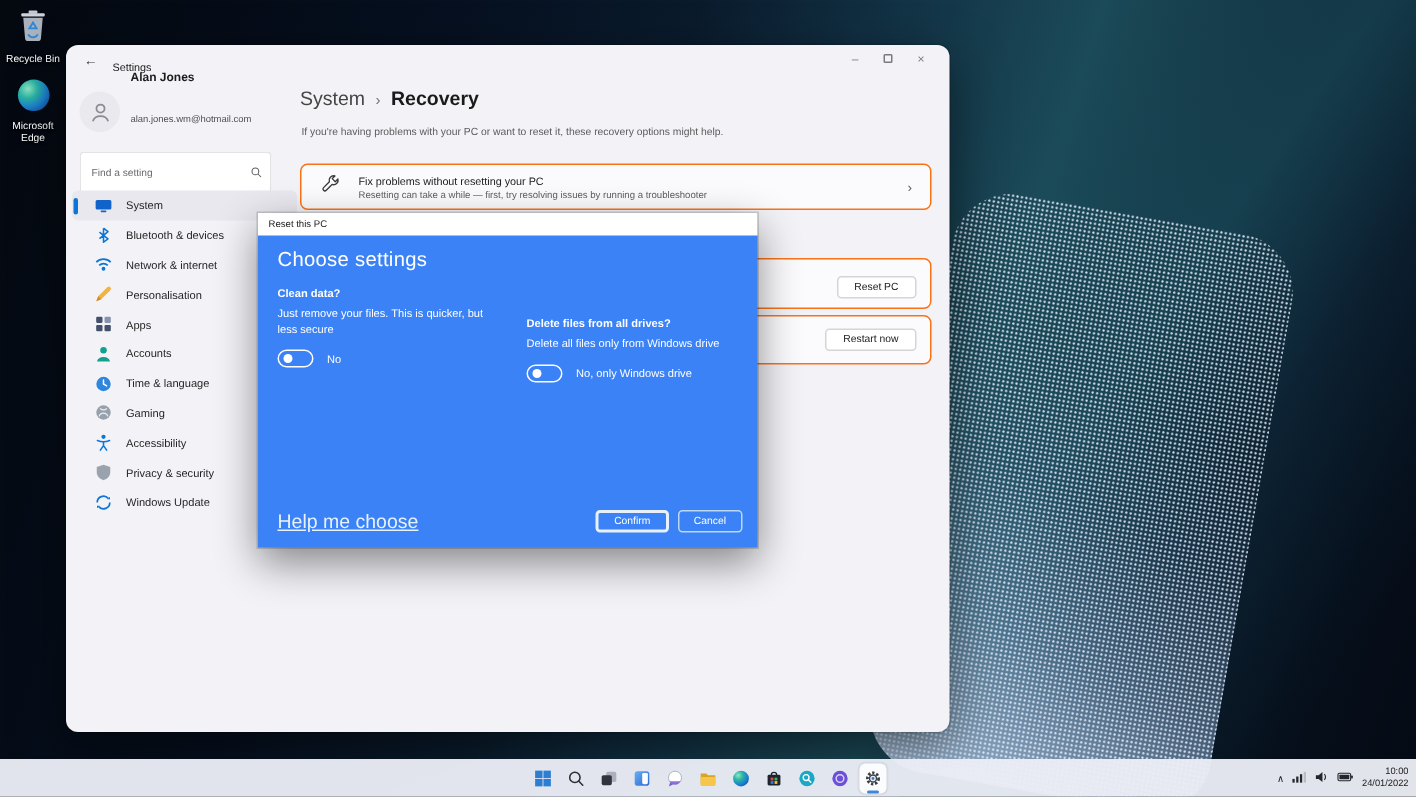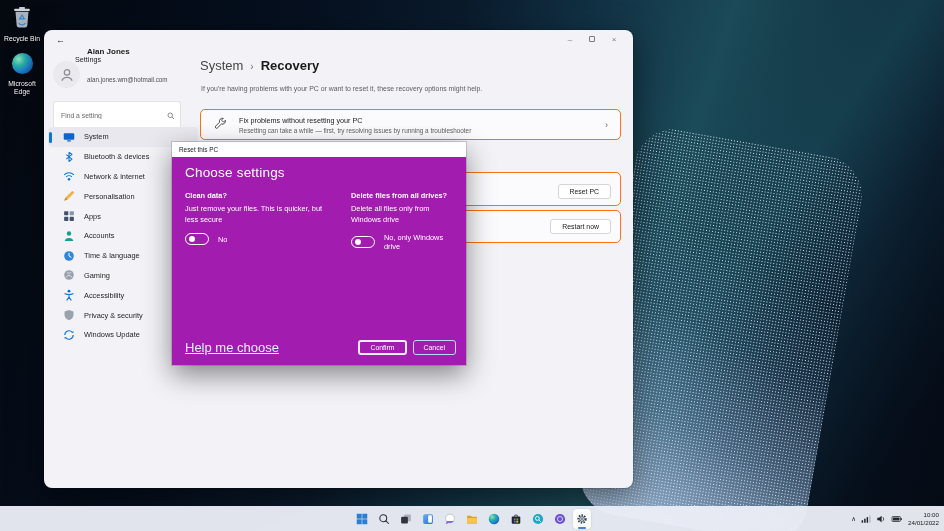--- a/index.html
+++ b/index.html
@@ -25,21 +25,21 @@
   .desk-icon { position:absolute; width:44px; display:flex; flex-direction:column; align-items:center; gap:1px; cursor:default; }
   .desk-icon .lbl { font-size:6.8px; color:#fff; text-align:center; text-shadow:0 1px 2px rgba(0,0,0,.9); line-height:8px; }
   #desk-recycle { left:0; top:4px; }
   #desk-edge { left:0; top:52px; }
 
   
   .win { position:absolute; left:44px; top:30px; width:589px; height:458px; background:#f3f2f7;
     border-radius:8px; box-shadow:0 12px 34px rgba(0,0,0,.5), 0 0 0 1px rgba(0,0,0,.12); }
   .titlebar { position:absolute; left:0; top:0; right:0; height:20px; }
   .back-btn { position:absolute; left:12px; top:5px; font-size:9px; color:#333; cursor:pointer; }
-  .win-title { position:absolute; left:31px; top:25px; font-size:7.2px; color:#1b1b1b; }
+  .win-title { position:absolute; left:31px; top:10px; font-size:7.2px; color:#1b1b1b; }
   .win-controls { position:absolute; right:8px; top:2px; display:flex; }
   .win-ctl { width:22px; height:14px; display:flex; align-items:center; justify-content:center; font-size:8px; color:#7b7b7b; cursor:pointer; }
   .maxbox { width:6px; height:6px; border:1px solid #7b7b7b; border-radius:1px; }
 
   
   .avatar { position:absolute; left:9px; top:31px; width:27px; height:27px; border-radius:50%; background:#e9e9ee;
     display:flex; align-items:center; justify-content:center; }
   .u-name { position:absolute; left:43px; top:17px; font-size:8px; font-weight:bold; color:#1b1b1b; }
   .u-email { position:absolute; left:43px; top:46px; font-size:6.3px; color:#4f4f4f; }
 
@@ -74,29 +74,29 @@
   .card-fix .t2 { font-size:6.4px; color:#606060; margin-top:2px; }
   .card-fix .chev { margin-left:auto; margin-right:12px; font-size:9px; color:#5c5c5c; }
   .card-reset { top:142px; height:34px; }
   .card-adv { top:180px; height:33px; }
   .card-btn { position:absolute; right:9px; background:#fff; border:1px solid #d5d5d8; border-radius:3px;
     font-size:6.9px; color:#1b1b1b; height:15px; padding:0 11px; cursor:pointer; font-family:"Liberation Sans",sans-serif; }
   .card-reset .card-btn { top:11px; }
   .card-adv .card-btn { top:8px; }
 
   
-  .dialog { position:absolute; left:172px; top:142px; width:294px; height:223px; background:#a21caf;
+  .dialog { position:absolute; left:172px; top:142px; width:333px; height:223px; background:#3b82f6;
     box-shadow:0 10px 26px rgba(0,0,0,.45), 0 0 0 1px rgba(0,0,0,.15); z-index:5; }
   .dlg-titlebar { position:absolute; left:0; top:0; right:0; height:15px; background:#fff; display:flex; align-items:center; }
   .dlg-title { font-size:6.4px; color:#1b1b1b; margin-left:7px; }
   .dlg-body { position:absolute; left:0; top:15px; right:0; bottom:0; padding:8px 13px 10px 13px; color:#fff; }
   .dlg-h1 { font-size:13.5px; font-weight:normal; letter-spacing:.2px; margin-bottom:11px; }
   .dlg-cols { display:flex; gap:18px; }
   .dlg-col1 { flex:0 0 148px; }
-  .dlg-col2 { flex:1; }
+  .dlg-col2 { flex:1;margin-top:20px; }
   .dlg-q { font-size:7.4px; font-weight:bold; margin-bottom:4px; }
   .dlg-d { font-size:7.4px; line-height:10.5px; margin-bottom:8px; }
   .toggle-row { display:flex; align-items:center; gap:9px; }
   .toggle { position:relative; width:24px; height:12px; border:1px solid #fff; border-radius:7px; cursor:pointer; flex:none; }
   .toggle .knob { position:absolute; left:2.5px; top:2px; width:6px; height:6px; border-radius:50%; background:#fff; }
   .toggle-lbl { font-size:7.4px; }
   .dlg-footer { position:absolute; left:13px; right:10px; bottom:10px; display:flex; align-items:center; }
   .help-link { font-size:13px; color:#e8f2fc; text-decoration:underline; cursor:pointer; }
   .dlg-btns { margin-left:auto; display:flex; gap:6px; }
   .dlg-btn { background:transparent; color:#fff; font-size:6.9px; border-radius:3px; height:15px; padding:0 10px;

